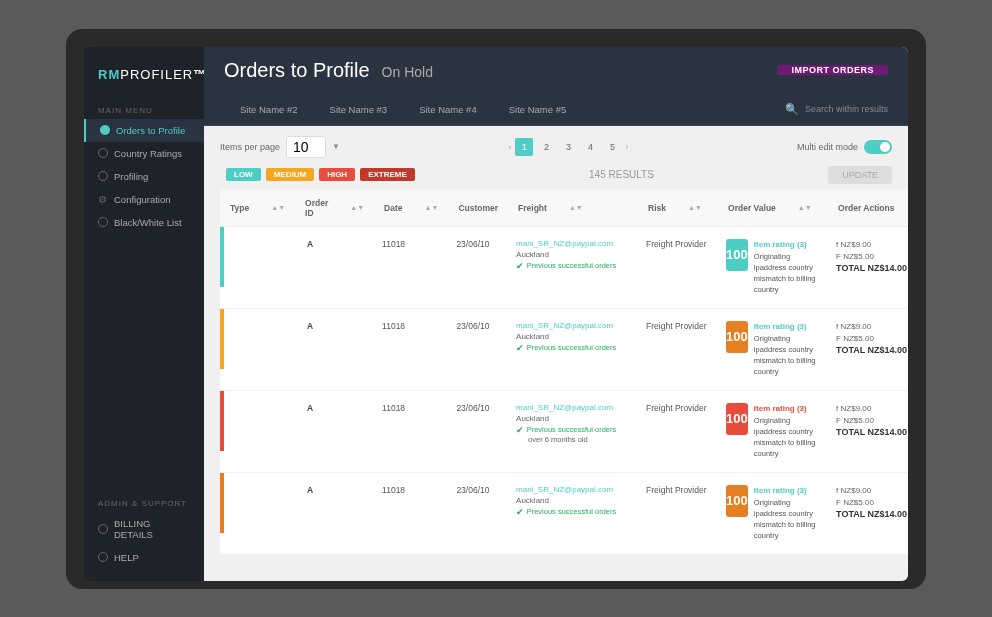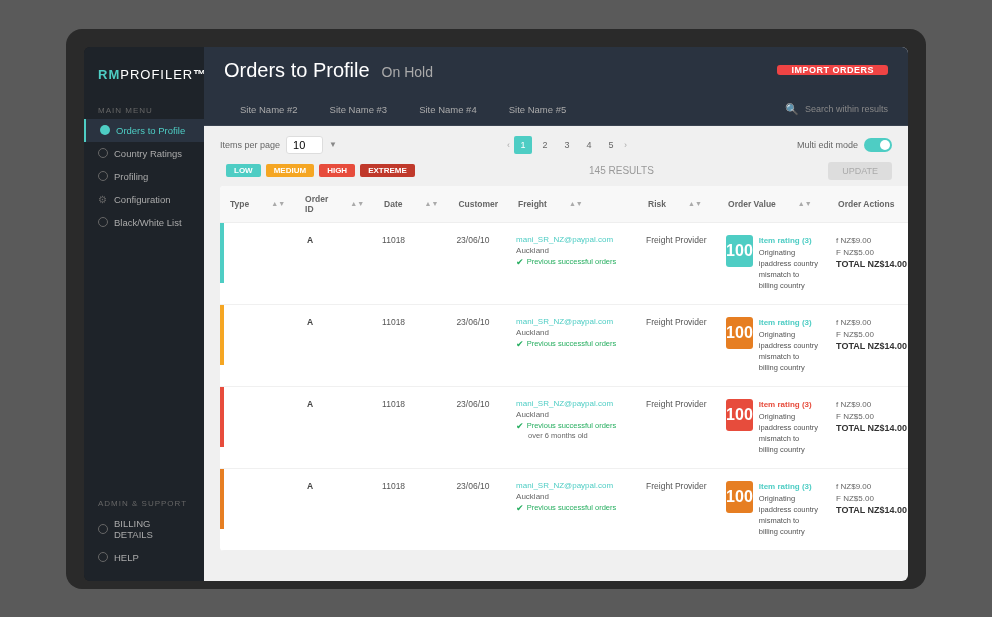--- a/index.html
+++ b/index.html
@@ -109,21 +109,21 @@
       color: #fff;
       font-size: 20px;
       font-weight: 300;
     }
     .top-bar-title .status-badge {
       color: #aaa;
       font-size: 14px;
       font-weight: 300;
     }
     .import-btn {
-      background: #ef4444;
+      background: #701a75;
       color: #fff;
       border: none;
       border-radius: 3px;
       padding: 0 14px;
       font-size: 9px;
       font-weight: bold;
       text-transform: uppercase;
       letter-spacing: 0.5px;
       cursor: pointer;
     }
@@ -173,21 +173,21 @@
       align-items: center;
       gap: 6px;
       font-size: 9px;
       color: #666;
     }
     .items-select {
       background: #fff;
       border: 1px solid #ddd;
       border-radius: 3px;
       padding: 2px 16px 2px 6px;
-      font-size: 11px;
+      font-size: 14px;
       appearance: none;
       cursor: pointer;
     }
     .pagination {
       display: flex;
       align-items: center;
       gap: 4px;
       font-size: 9px;
       color: #666;
     }
@@ -325,21 +325,21 @@
     .check-icon { color: #27ae60; font-size: 9px; }
     .risk-badge {
       width: 32px;
       height: 32px;
       border-radius: 3px;
       display: flex;
       align-items: center;
       justify-content: center;
       color: #fff;
       font-weight: bold;
-      font-size: 16px;
+      font-size: 13px;
       float: left;
       margin-right: 6px;
     }
     .risk-badge.teal { background: #4ecdc4; }
     .risk-badge.red { background: #e74c3c; }
     .risk-badge.orange { background: #e67e22; }
     .order-value-text { font-size: 8px; color: #666; line-height: 1.5; }
     .order-total { font-size: 9px; color: #333; font-weight: bold; }
     .action-btn {
       border: 1px solid #ddd;

